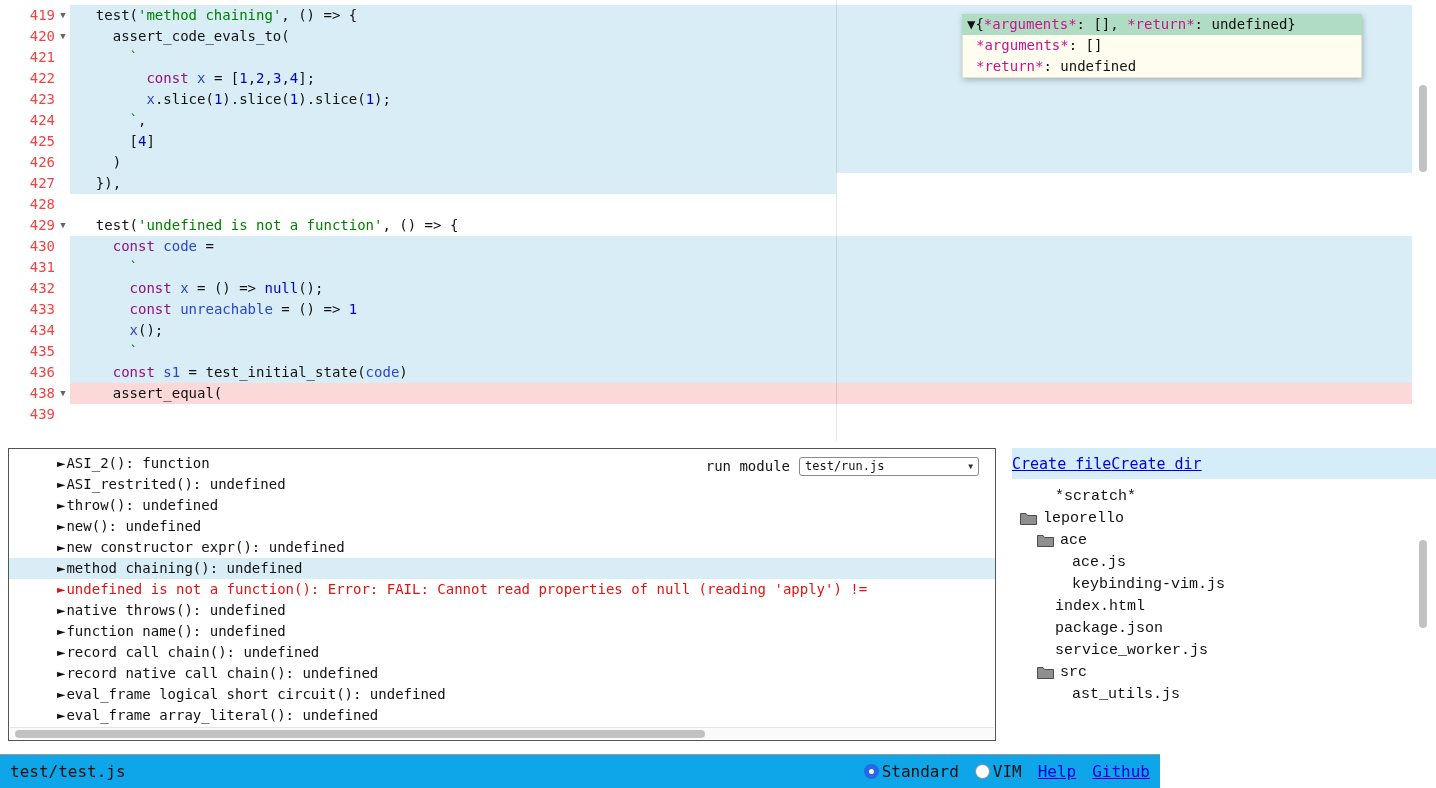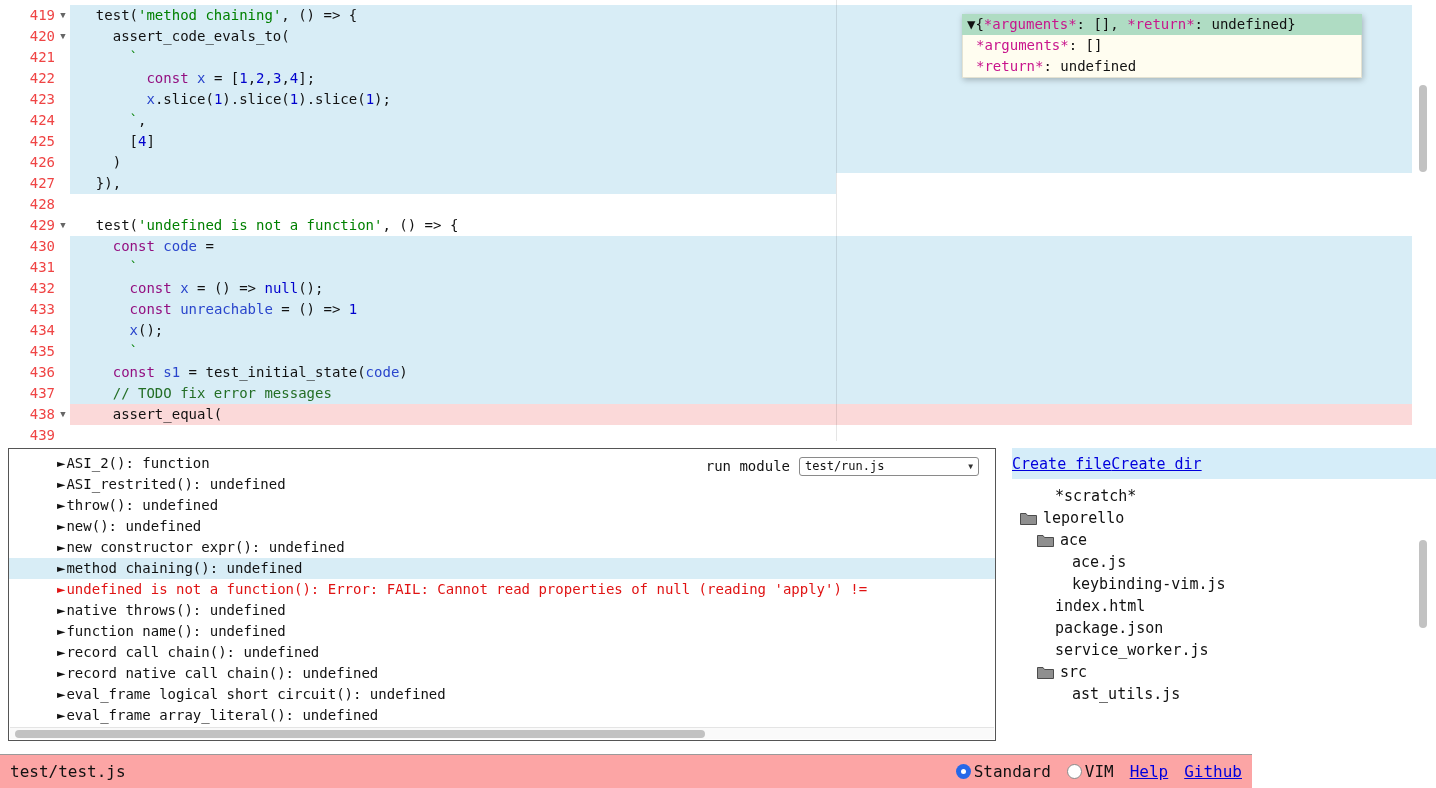--- a/index.html
+++ b/index.html
@@ -47,30 +47,30 @@
   .run-module { position:absolute; top:7px; right:16px; display:flex; align-items:center; gap:9px; z-index:2; font-size:14px; }
   .module-select { width:180px; height:19px; background:#fff; border:1px solid #8a8a8a; border-radius:3px; display:flex; align-items:center; justify-content:space-between; padding:0 5px; font-size:12px; cursor:pointer; }
   .sel-arrow { font-size:8px; color:#333; }
   .h-scroll { position:absolute; left:1px; right:1px; bottom:1px; height:12px; background:#fafafa; border-top:1px solid #e4e4e4; }
   .h-thumb { position:absolute; left:5px; top:2px; width:690px; height:8px; background:#c2c2c2; border-radius:4px; }
 
   
   .tree { position:absolute; left:1012px; top:448px; width:424px; height:293px; background:#fff; overflow:hidden; }
   .tree-header { height:31px; background:#d5edf9; display:flex; align-items:center; justify-content:flex-start; font-size:15px; }
   .tree-list { position:absolute; left:0; top:31px; right:0; bottom:0; padding-top:6px; font-size:15px; overflow:hidden; }
-  .tree-item { height:22px; display:flex; align-items:center; gap:6px; white-space:pre; cursor:pointer; }
+  .tree-item { height:22px; display:flex; align-items:center; gap:6px; white-space:pre; cursor:pointer;font-family:Liberation Mono, monospace; }
   .indent-0 { padding-left:8px; }
   .indent-1 { padding-left:25px; }
   .indent-2 { padding-left:43px; }
   .indent-3 { padding-left:60px; }
   .folder-ic { display:inline-flex; align-items:center; }
   .tree-vthumb { position:absolute; right:9px; top:92px; width:8px; height:88px; background:#c2c2c2; border-radius:4px; }
 
   
-  .status { position:absolute; left:0; top:754px; width:1252px; height:34px; background:#fca5a5; border-top:1px solid #9a9a9a; display:flex; align-items:center; justify-content:space-between; padding:0 10px; font-size:16px; }
+  .status { position:absolute; left:0; top:754px; width:1160px; height:34px; background:#0ea5e9; border-top:1px solid #9a9a9a; display:flex; align-items:center; justify-content:space-between; padding:0 10px; font-size:16px; }
   .status-right { display:flex; align-items:center; gap:16px; }
   .radio-group { display:flex; align-items:center; gap:3px; cursor:pointer; }
   .radio { width:15px; height:15px; border-radius:50%; display:inline-block; position:relative; }
   .radio.on { background:#2668e8; }
   .radio.on::after { content:''; position:absolute; left:5px; top:5px; width:5px; height:5px; border-radius:50%; background:#fff; }
   .radio.off { background:#fff; border:1px solid #8a8a8a; }
   .link { color:var(--link-blue); text-decoration:underline; cursor:pointer; }
 </style>
 </head>
 <body>
@@ -90,21 +90,20 @@
         <div class="crow"><div class="rowbg bg-blue-margin"></div><span class="gut">427</span><span class="fold"></span><span class="codetxt"><span class="tok-plain">  }),</span></span></div>
         <div class="crow"><div class="rowbg bg-white"></div><span class="gut">428</span><span class="fold"></span><span class="codetxt"></span></div>
         <div class="crow"><div class="rowbg bg-white"></div><span class="gut">429</span><span class="fold">▼</span><span class="codetxt"><span class="tok-plain">  test(</span><span class="tok-string">'undefined is not a function'</span><span class="tok-plain">, () =&gt; {</span></span></div>
         <div class="crow"><div class="rowbg bg-blue"></div><span class="gut">430</span><span class="fold"></span><span class="codetxt"><span class="tok-plain">    </span><span class="tok-keyword">const</span><span class="tok-plain"> </span><span class="tok-ident">code</span><span class="tok-plain"> =</span></span></div>
         <div class="crow"><div class="rowbg bg-blue"></div><span class="gut">431</span><span class="fold"></span><span class="codetxt"><span class="tok-plain">      </span><span class="tok-string">`</span></span></div>
         <div class="crow"><div class="rowbg bg-blue"></div><span class="gut">432</span><span class="fold"></span><span class="codetxt"><span class="tok-plain">      </span><span class="tok-keyword">const</span><span class="tok-plain"> </span><span class="tok-ident">x</span><span class="tok-plain"> = () =&gt; </span><span class="tok-number">null</span><span class="tok-plain">();</span></span></div>
         <div class="crow"><div class="rowbg bg-blue"></div><span class="gut">433</span><span class="fold"></span><span class="codetxt"><span class="tok-plain">      </span><span class="tok-keyword">const</span><span class="tok-plain"> </span><span class="tok-ident">unreachable</span><span class="tok-plain"> = () =&gt; </span><span class="tok-number">1</span></span></div>
         <div class="crow"><div class="rowbg bg-blue"></div><span class="gut">434</span><span class="fold"></span><span class="codetxt"><span class="tok-plain">      </span><span class="tok-ident">x</span><span class="tok-plain">();</span></span></div>
         <div class="crow"><div class="rowbg bg-blue"></div><span class="gut">435</span><span class="fold"></span><span class="codetxt"><span class="tok-plain">      </span><span class="tok-string">`</span></span></div>
         <div class="crow"><div class="rowbg bg-blue"></div><span class="gut">436</span><span class="fold"></span><span class="codetxt"><span class="tok-plain">    </span><span class="tok-keyword">const</span><span class="tok-plain"> </span><span class="tok-ident">s1</span><span class="tok-plain"> = test_initial_state(</span><span class="tok-ident">code</span><span class="tok-plain">)</span></span></div>
-        <div class="crow"><div class="rowbg bg-blue"></div><span class="gut">437</span><span class="fold"></span><span class="codetxt"><span class="tok-comment">    // TODO fix error messages</span></span></div>
         <div class="crow"><div class="rowbg bg-pink"></div><span class="gut">438</span><span class="fold">▼</span><span class="codetxt"><span class="tok-plain">    assert_equal(</span></span></div>
         <div class="crow"><div class="rowbg bg-white"></div><span class="gut">439</span><span class="fold"></span><span class="codetxt"></span></div>
       </div>
     <div class="print-margin"></div>
     <div class="tooltip">
       <div class="tooltip-header"><span class="tok-plain">▼{</span><span class="tok-magenta">*arguments*</span><span class="tok-plain">: [], </span><span class="tok-magenta">*return*</span><span class="tok-plain">: undefined}</span></div>
       <div class="tooltip-body">
           <div class="tooltip-row"><span class="tok-magenta">*arguments*</span><span class="tok-plain">: []</span></div>
           <div class="tooltip-row"><span class="tok-magenta">*return*</span><span class="tok-plain">: undefined</span></div>
         </div>

